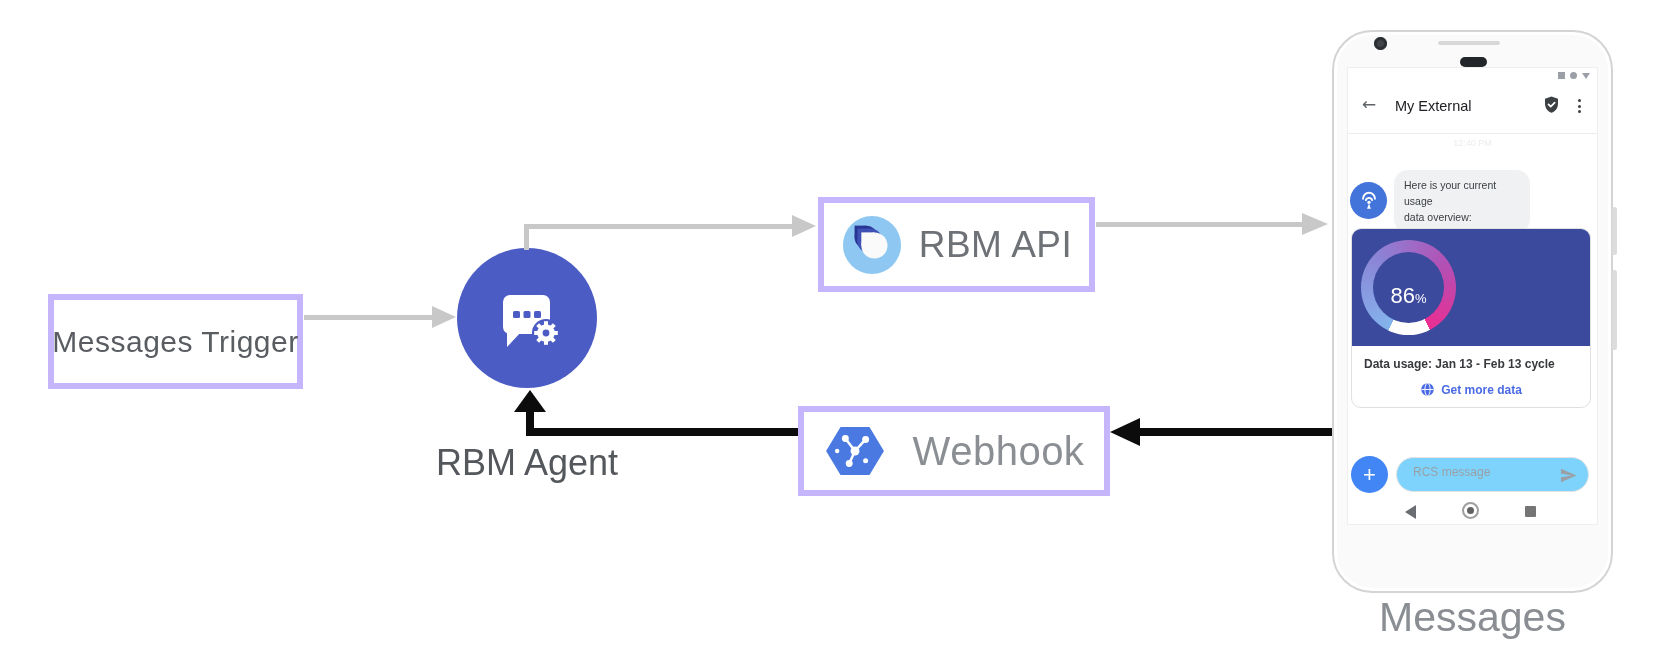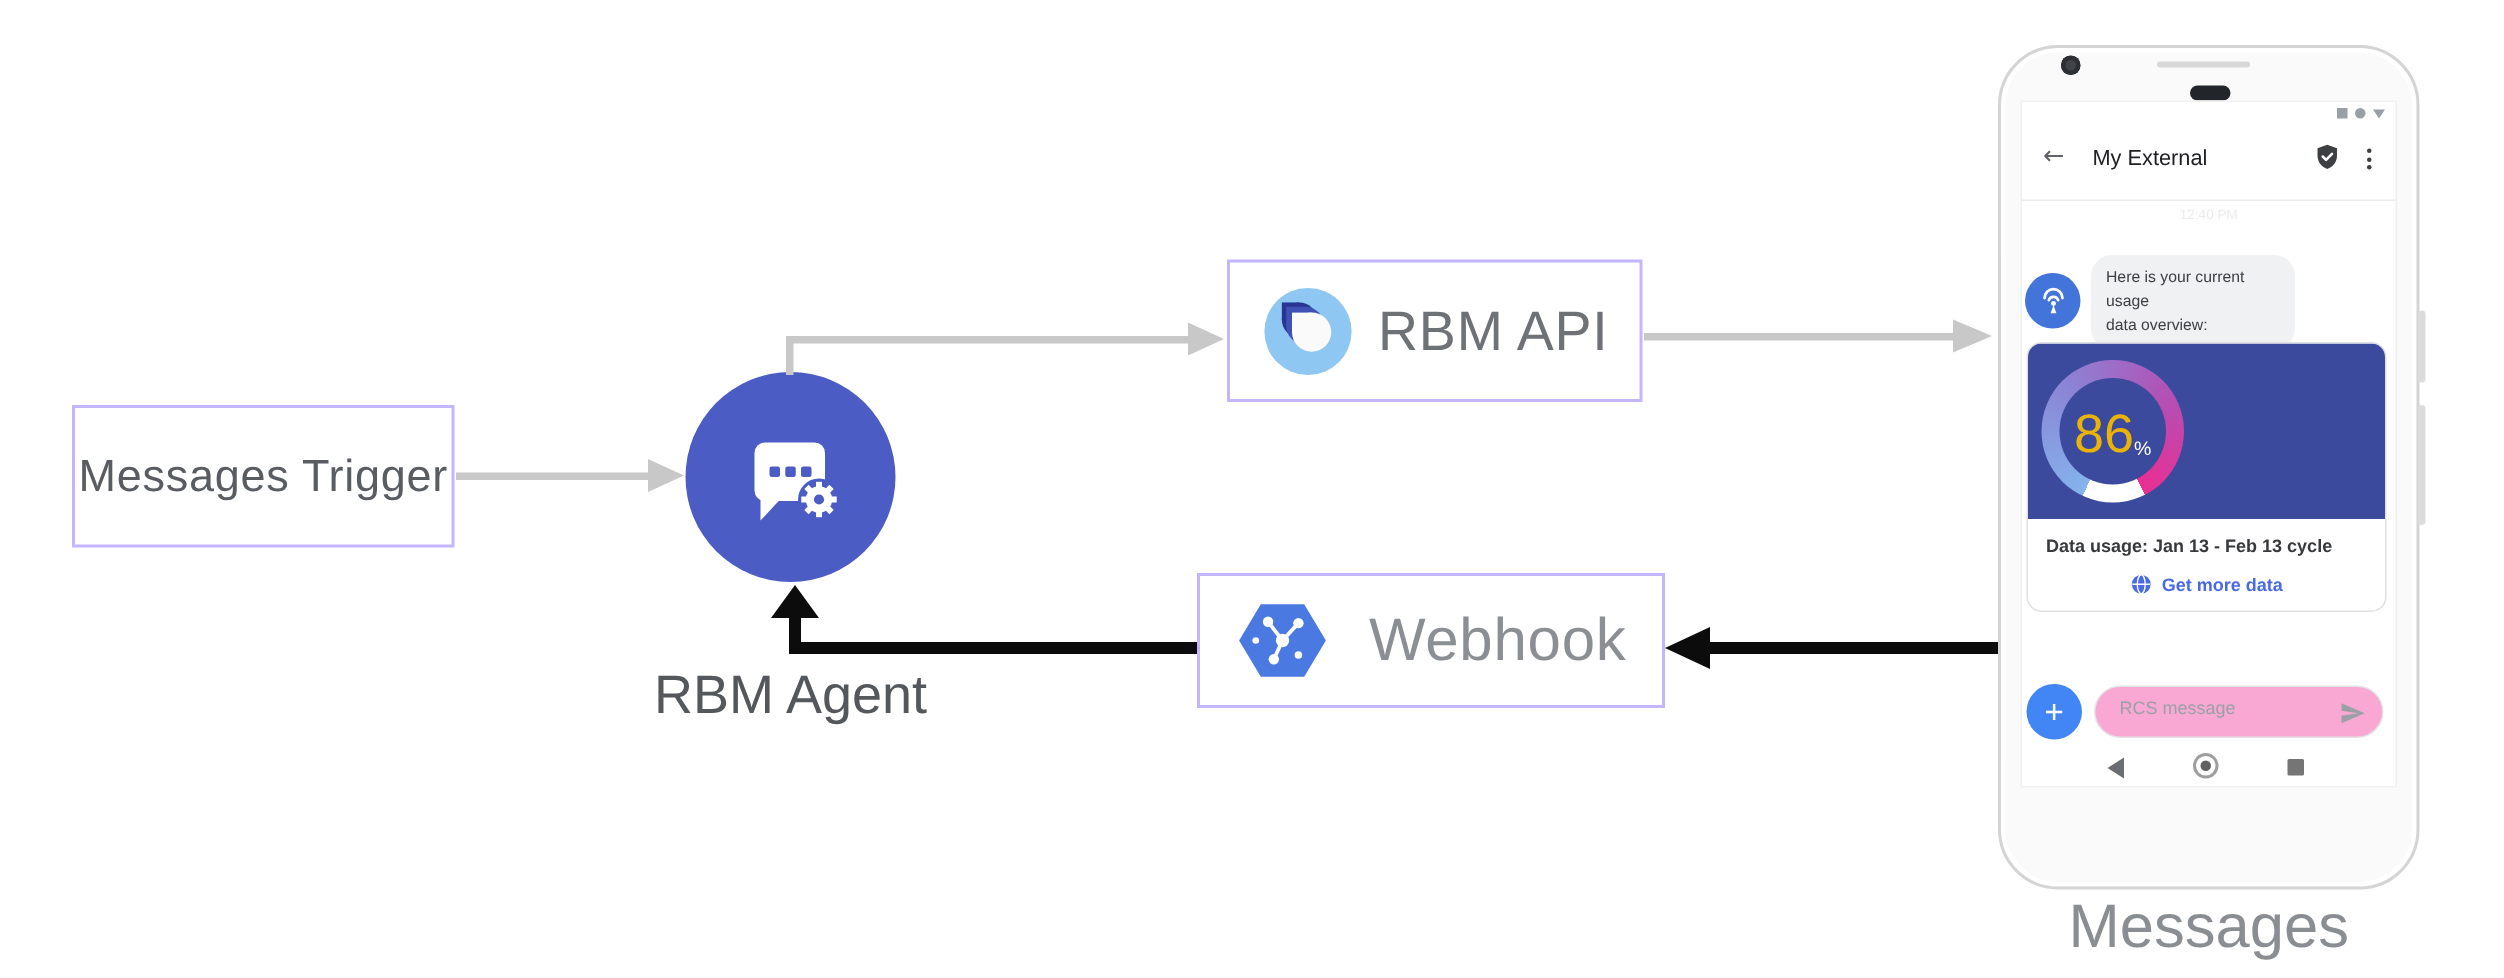--- a/index.html
+++ b/index.html
@@ -1,21 +1,21 @@
 <!DOCTYPE html>
 <html><head>
 <meta charset="utf-8">
 <style>
   html,body{margin:0;padding:0;background:#fff;}
   .canvas{position:relative;width:1669px;height:652px;background:#ffffff;overflow:hidden;
           font-family:"Liberation Sans","DejaVu Sans",sans-serif;}
 
   
-  .node-box{position:absolute;background:#fff;border:2px solid #c4b5fd;
-            display:flex;align-items:center;justify-content:center;box-sizing:border-box;}
+  .node-box{position:absolute;background:#fff;border:6px solid #c4b5fd;
+            display:flex;align-items:center;justify-content:center;box-sizing:border-box;margin-top:24px;}
   #ext-box{left:48px;top:270px;width:255px;height:95px;}
   #ext-box .node-label{font-size:30px;color:#595d62;}
   #api-box{left:818px;top:173px;width:277px;height:95px;gap:16px;}
   #api-box .node-label{font-size:37px;color:#6e7277;}
   #webhook-box{left:798px;top:382px;width:312px;height:90px;gap:27px;align-items:center;}
   #webhook-box .node-label{font-size:40px;color:#8b8f94;}
   .node-label{font-weight:300;letter-spacing:0.5px;white-space:nowrap;}
   #agent-circle{position:absolute;left:457px;top:248px;width:140px;height:140px;border-radius:50%;
                 background:#4c5cc5;display:flex;align-items:center;justify-content:center;}
   #agent-label{position:absolute;left:397px;top:442px;width:260px;text-align:center;
@@ -61,35 +61,35 @@
   .bubble{position:absolute;left:46px;top:102px;width:136px;background:#f0f1f3;border-radius:14px;
           padding:8px 10px;box-sizing:border-box;font-size:10.5px;line-height:1.5;color:#3c4043;}
 
   .card{position:absolute;left:3px;top:160px;width:240px;background:#fff;border:1px solid #e0e0e0;
         border-radius:10px;overflow:hidden;box-sizing:border-box;}
   .hero{position:relative;height:117px;background:#3b4a9c;}
   .gauge{position:absolute;left:9px;top:11px;width:95px;height:95px;border-radius:50%;
          background:conic-gradient(from 205deg,#84b4ec 0deg,#8b84d6 110deg,#b44fb4 215deg,#ea2e92 308deg,#ffffff 308deg 360deg);}
   .gauge-inner{position:absolute;left:12px;top:12px;right:12px;bottom:12px;border-radius:50%;background:#3b4a9c;
                display:flex;align-items:flex-end;justify-content:center;padding-bottom:16px;box-sizing:border-box;}
-  .gauge-inner .pct{font-size:36px;font-weight:300;color:#eab308;line-height:1;}
+  .gauge-inner .pct{font-size:22px;font-weight:300;color:#ffffff;line-height:1;}
   .gauge-inner .unit{font-size:13px;color:#fff;margin-bottom:1px;}
   .hero-col{position:absolute;left:112px;top:13px;width:122px;text-align:center;}
   .hero-col .big{font-size:16px;font-weight:bold;color:#fff;}
   .hero-col .small{font-size:10px;color:#939fd8;margin-bottom:13px;}
   .info{padding:11px 12px 10px 12px;}
   .card-title{font-size:12px;font-weight:bold;color:#37393c;}
   .card-body{font-size:10.5px;color:#5f6368;margin-top:5px;line-height:1.45;}
   .action{margin-top:11px;display:flex;align-items:center;justify-content:center;gap:6px;
           font-size:12px;font-weight:bold;color:#4a6ae4;}
 
   .plus-btn{position:absolute;left:3px;top:388px;width:37px;height:37px;border-radius:50%;background:#4285f4;
             color:#fff;font-size:22px;display:flex;align-items:center;justify-content:center;}
   .pill{position:absolute;left:48px;top:389px;width:193px;height:35px;border:1px solid #e3e3e3;
-        border-radius:18px;background:#f9a8d4;box-sizing:border-box;}
+        border-radius:18px;background:#7dd3fc;box-sizing:border-box;}
   .rcs-input{position:absolute;left:14px;top:6px;width:130px;border:none;outline:none;font-size:12px;
              color:#3c4043;font-family:inherit;background:transparent;}
   .rcs-input::placeholder{color:#9aa0a6;}
   .send{position:absolute;right:10px;top:8px;}
 
   .nav-back{position:absolute;left:57px;top:437px;width:0;height:0;
             border-top:7px solid transparent;border-bottom:7px solid transparent;border-right:11px solid #6a6e73;}
   .nav-home{position:absolute;left:114px;top:434px;width:13px;height:13px;border-radius:50%;
             border:2px solid #9e9e9e;box-sizing:content-box;display:flex;align-items:center;justify-content:center;}
   .nav-home i{width:7px;height:7px;border-radius:50%;background:#616161;}

